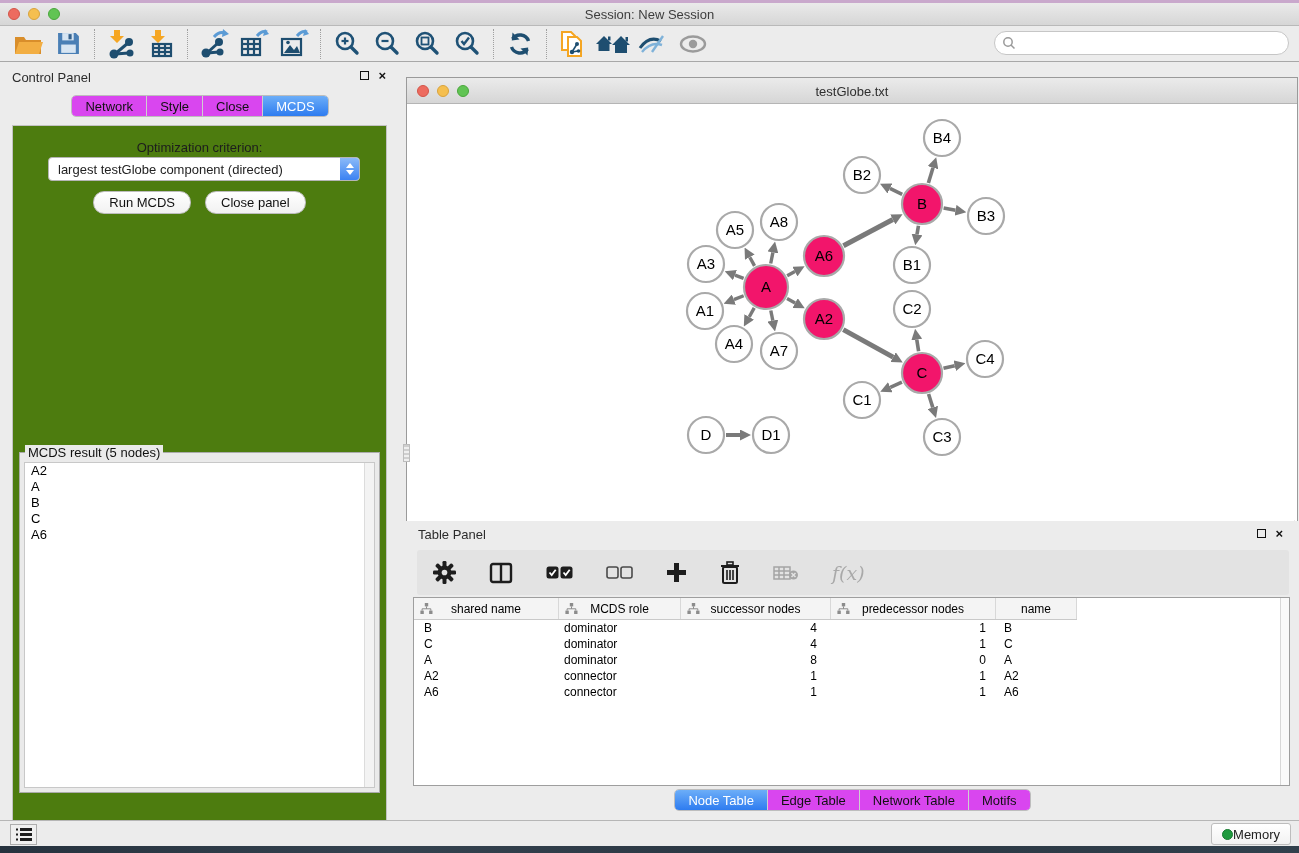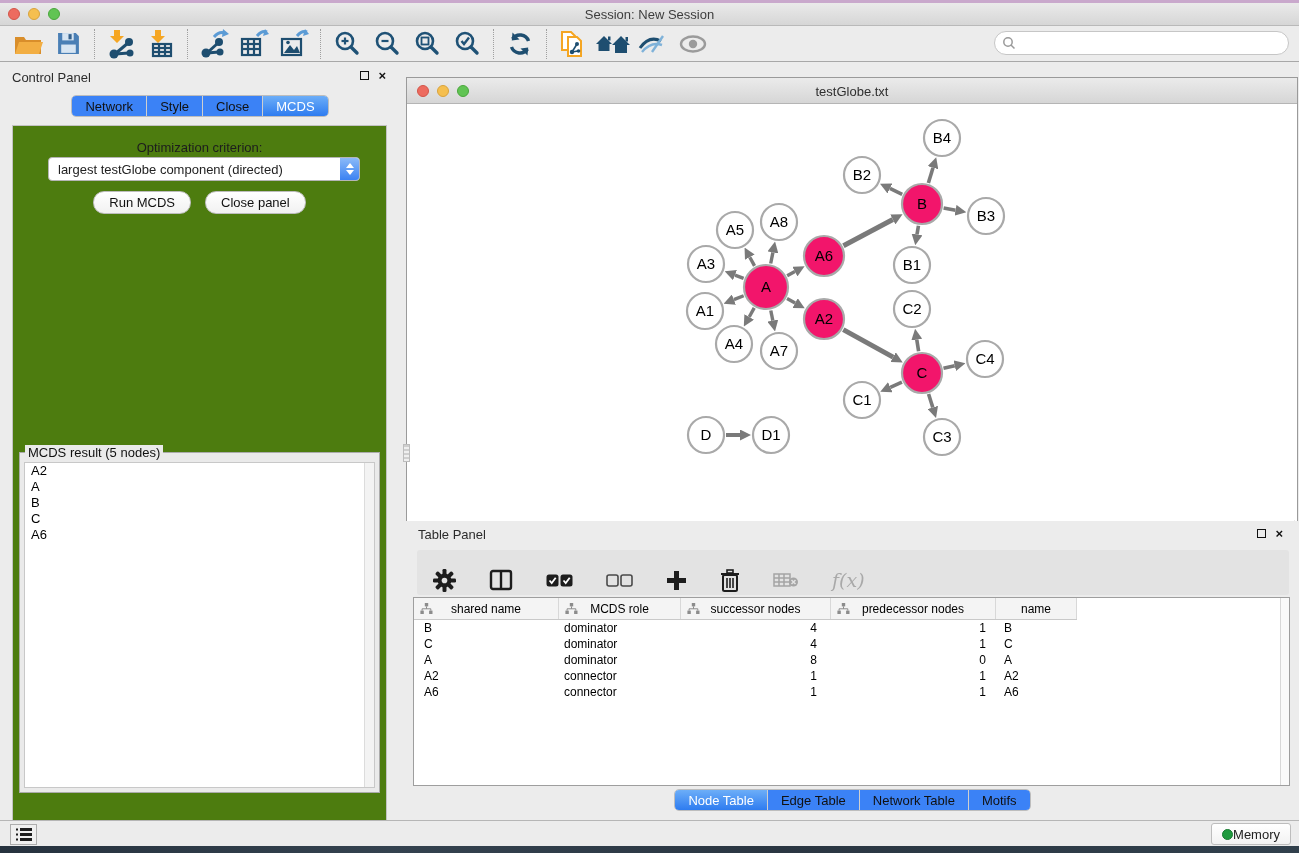--- a/index.html
+++ b/index.html
@@ -29,21 +29,21 @@
   
   .control-panel { position:absolute; left:0; top:62px; width:400px; height:758px; background:#ECECEC; }
   .panel-head { position:relative; height:28px; }
   .panel-head .p-title { position:absolute; left:12px; top:8px; font-size:13px; color:#2c2c2c; }
   .panel-ctl { position:absolute; top:9px; display:flex; gap:9px; align-items:center; }
   .float-box { width:9px; height:9px; border:1.4px solid #111; display:inline-block; }
   .close-x { font-weight:bold; font-size:13px; color:#111; line-height:9px; }
   .control-panel .panel-ctl { right:14px; }
 
   .seg { display:flex; border:1px solid #BDBDBD; border-radius:5px; overflow:hidden; background:#fff; height:22px; align-items:stretch; }
-  .seg-item { display:flex; align-items:center; padding:0 13px; font-size:13px; background:#3b82f6; border-left:1px solid #CFCFCF; color:#111; }
+  .seg-item { display:flex; align-items:center; padding:0 13px; font-size:13px; background:#d946ef; border-left:1px solid #CFCFCF; color:#111; }
   .seg-item:first-child { border-left:none; }
   .seg-item.selected { background:linear-gradient(#6CAEF8,#2E7CF0); color:#fff; }
   .cp-tabs { position:absolute; top:33px; width:100%; display:flex; justify-content:center; }
 
   .cp-box { position:absolute; left:12px; top:63px; width:375px; height:710px; background:#4d7c0f;
             border:1px solid #C2C2C2; }
   .opt-label { position:absolute; top:14px; width:100%; text-align:center; font-size:13px; color:#1d1d1d; }
   .dropdown { position:absolute; left:35px; top:31px; width:312px; height:24px; background:#fff;
               border:1px solid #B5B5B5; border-radius:4px; display:flex; align-items:center; }
   .dropdown .dd-value { flex:1; padding:0 9px; font-size:13px; white-space:nowrap; overflow:hidden; }
@@ -73,21 +73,21 @@
   .grip-v { position:absolute; left:-4px; top:366px; width:7px; height:18px;
             background:repeating-linear-gradient(#cfcfcf 0 2px,#efefef 2px 4px); border:1px solid #BDBDBD; }
   .grip-h { position:absolute; left:440px; bottom:-4px; width:18px; height:7px;
             background:repeating-linear-gradient(90deg,#cfcfcf 0 2px,#efefef 2px 4px); border:1px solid #BDBDBD; }
 
   
   .table-panel { position:absolute; left:406px; top:521px; width:893px; height:299px; background:#ECECEC; }
   .table-panel .p-title { position:absolute; left:12px; top:6px; font-size:13px; color:#2c2c2c; }
   .table-panel .panel-ctl { right:16px; top:8px; }
   .tp-toolbar { position:absolute; left:11px; top:29px; width:872px; height:45px; background:#E3E3E3;
-                border-radius:3px; display:flex; align-items:flex-end; padding-left:16px; gap:33px; }
+                border-radius:3px; display:flex; align-items:center; padding-left:16px; gap:33px; }
   .tp-icon { display:flex; align-items:center; justify-content:center; height:30px; }
   .fx-label { font-family:"DejaVu Serif", serif; font-style:italic; font-size:19px; color:#A9A9A9; }
 
   .data-table { position:absolute; left:7px; top:76px; width:877px; height:189px; background:#fff; border:1px solid #9E9E9E; }
   .dt-scroll { position:absolute; right:0; top:0; bottom:0; width:9px; background:#FAFAFA; border-left:1px solid #D8D8D8; }
   .dt-header { display:grid; grid-template-columns:145px 122px 150px 165px 81px; height:22px;
                background:#F4F4F4; border-bottom:1px solid #C9C9C9; width:663px; }
   .th { position:relative; display:flex; align-items:center; justify-content:center; font-size:12px; color:#000000;
         border-right:1px solid #D8D8D8; gap:5px; }
   .th .type-ic { position:absolute; left:6px; top:5px; }

